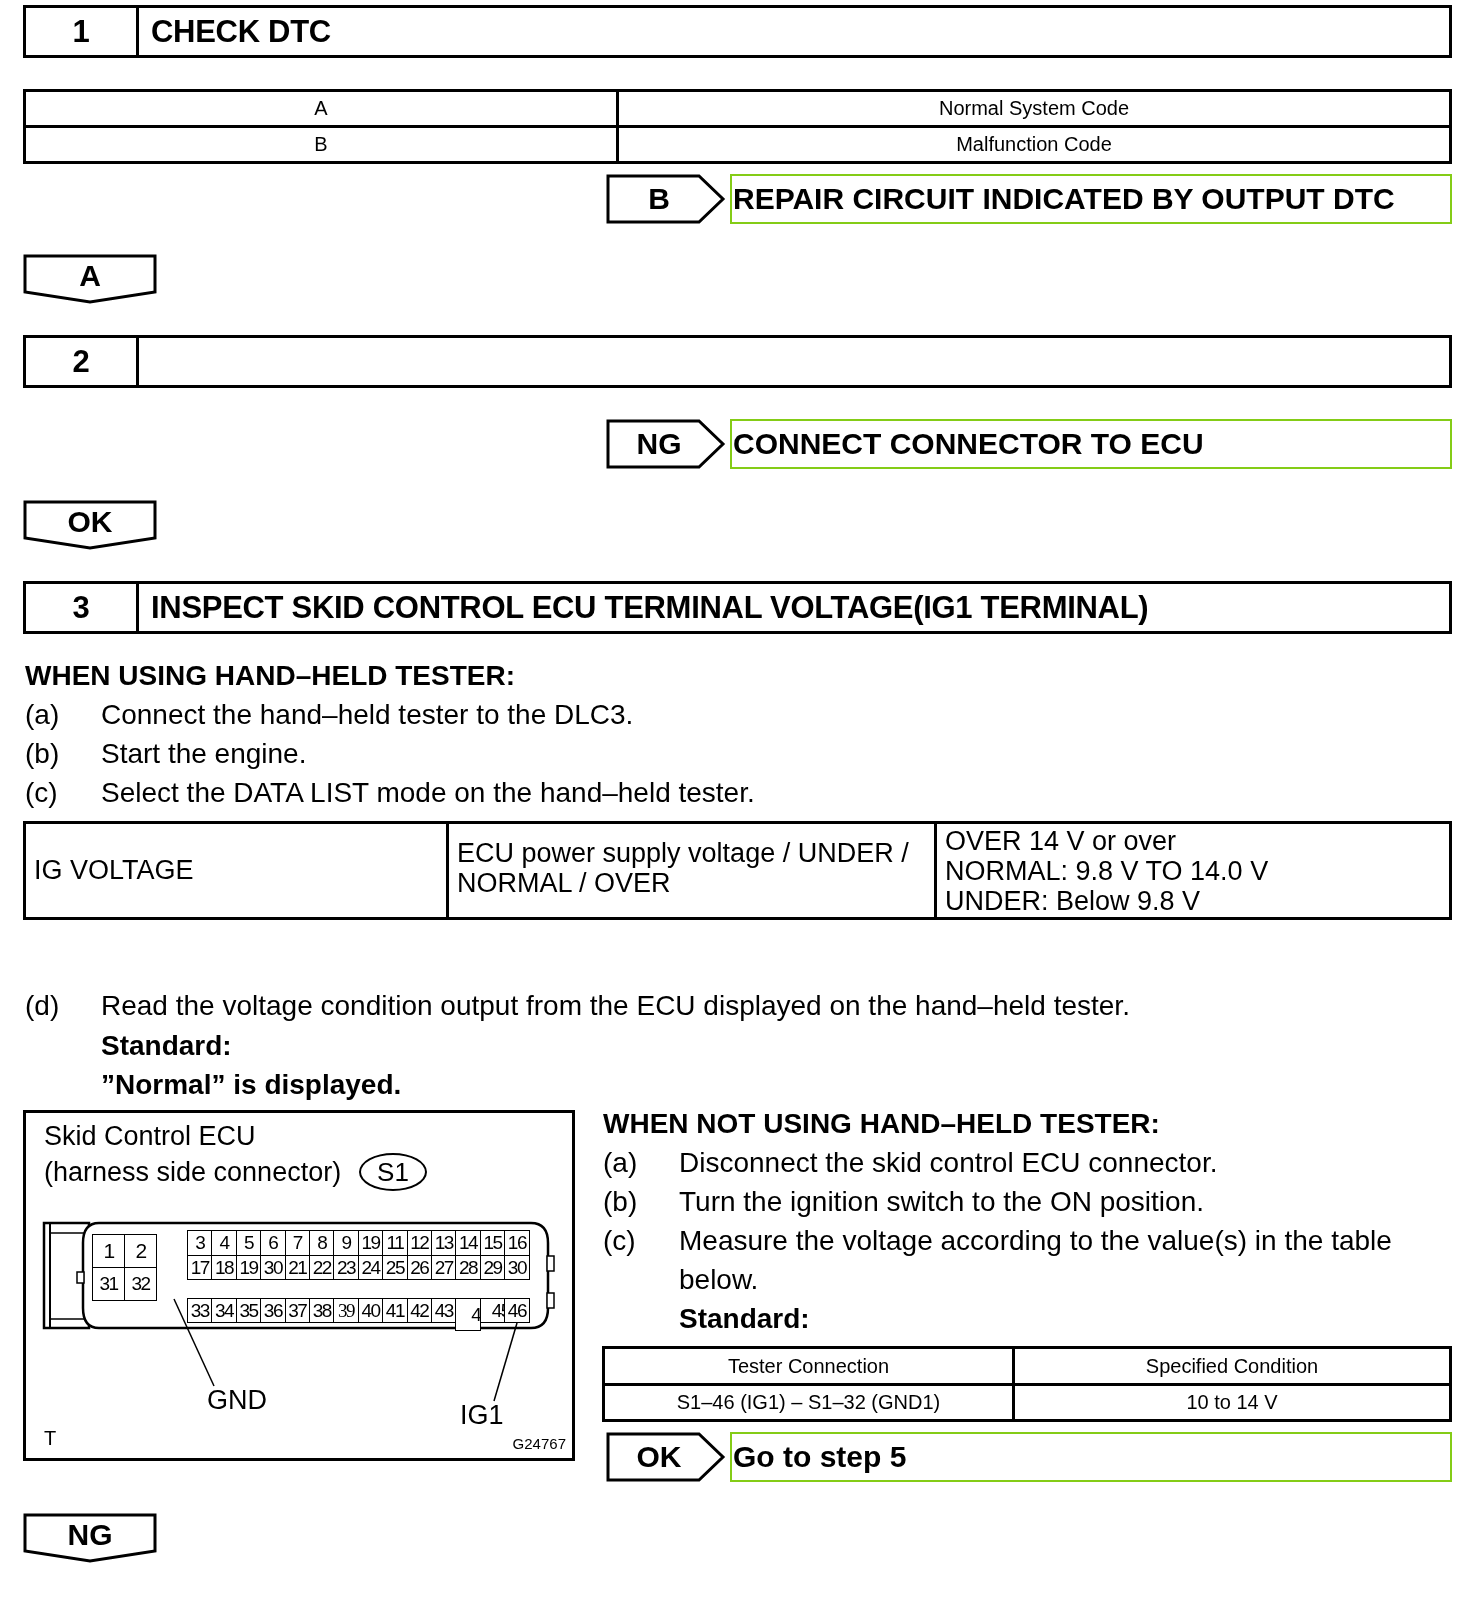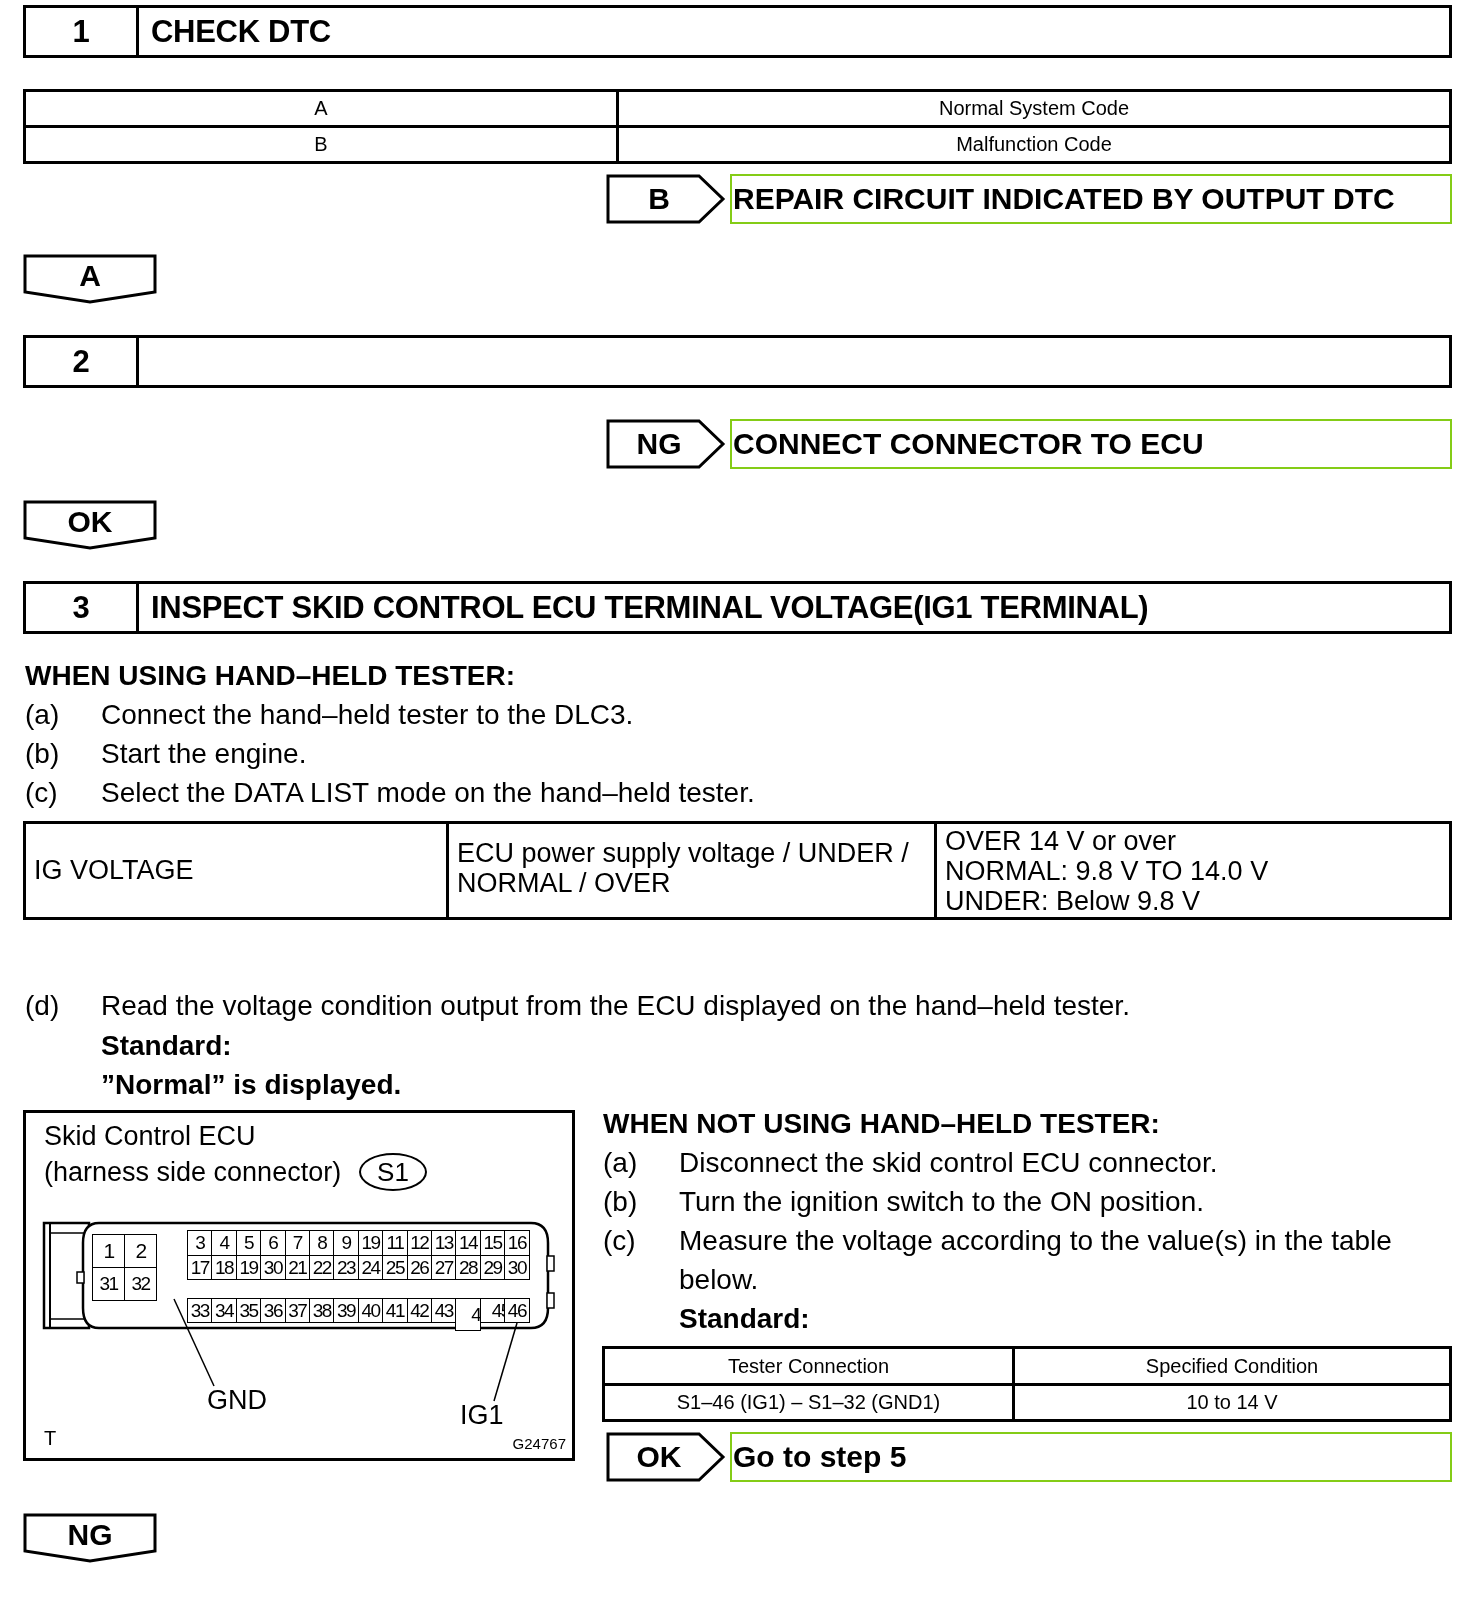--- a/index.html
+++ b/index.html
@@ -185,21 +185,21 @@
       <div class="conn-cell" style="left: 292.8px; top: 0px; width: 25.4px; height: 25px;">29</div>
       <div class="conn-cell" style="left: 317.2px; top: 0px; width: 25.4px; height: 25px;">30</div>
     </div>
   <div class="abs" id="row3" style="left:161px; top:185px;">
       <div class="conn-cell" style="left: 0px; top: 0px; width: 25.4px; height: 25px;">33</div>
       <div class="conn-cell" style="left: 24.4px; top: 0px; width: 25.4px; height: 25px;">34</div>
       <div class="conn-cell" style="left: 48.8px; top: 0px; width: 25.4px; height: 25px;">35</div>
       <div class="conn-cell" style="left: 73.2px; top: 0px; width: 25.4px; height: 25px;">36</div>
       <div class="conn-cell" style="left: 97.6px; top: 0px; width: 25.4px; height: 25px;">37</div>
       <div class="conn-cell" style="left: 122px; top: 0px; width: 25.4px; height: 25px;">38</div>
-      <div class="conn-cell" style="left: 146.4px; top: 0px; width: 25.4px; height: 25px;">39</div>
+      <div class="conn-cell" style="left: 146.4px; top: 0px; width: 25.4px; height: 25px; font-family: Liberation Serif, serif;">39</div>
       <div class="conn-cell" style="left: 170.8px; top: 0px; width: 25.4px; height: 25px;">40</div>
       <div class="conn-cell" style="left: 195.2px; top: 0px; width: 25.4px; height: 25px;">41</div>
       <div class="conn-cell" style="left: 219.6px; top: 0px; width: 25.4px; height: 25px;">42</div>
       <div class="conn-cell" style="left: 244px; top: 0px; width: 25.4px; height: 25px;">43</div>
       <div class="conn-cell" style="left: 268.4px; top: 0px; width: 25.4px; height: 33px; padding-left: 24px;">44</div>
       <div class="conn-cell" style="left: 292.8px; top: 0px; width: 42px; height: 25px;">45</div>
       <div class="conn-cell" style="left: 317.2px; top: 0px; width: 25.4px; height: 25px;">46</div>
     </div>
 
   <svg class="abs" width="552" height="351" style="left:0; top:0;">

